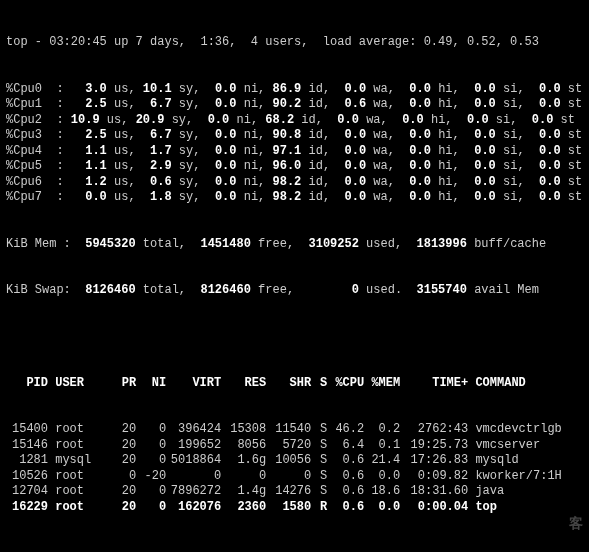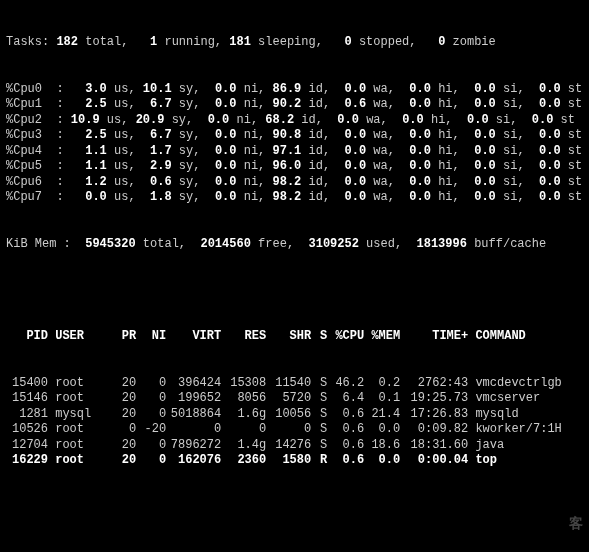--- a/index.html
+++ b/index.html
@@ -8,20 +8,21 @@
   .b{font-weight:bold;color:#fff}
   .hdr{background:#000;color:#fff;font-weight:bold}
   .hdr span{display:inline-block}
   .sel{color:#fff;font-weight:bold}
   .watermark{position:absolute;right:6px;bottom:20px;color:#444;font-size:14px;font-weight:bold;pointer-events:none}
 </style>
 </head>
 <body>
 
 <div class="term">
-  <div id="tasks">Tasks: <span class="b">182</span> total,   <span class="b">1</span> running, <span class="b">181</span> sleeping,   <span class="b">0</span> stopped,   <span class="b">0</span> zombie</div>
+  <div>top - 03:20:45 up 7 days,  1:36,  4 users,  load average: 0.49, 0.52, 0.53</div>
   <div id="cpus"><div>%Cpu0  :  <span class="b"> 3.0</span> us, <span class="b">10.1</span> sy,  <span class="b">0.0</span> ni, <span class="b">86.9</span> id,  <span class="b">0.0</span> wa,  <span class="b">0.0</span> hi,  <span class="b">0.0</span> si,  <span class="b">0.0</span> st</div><div>%Cpu1  :  <span class="b"> 2.5</span> us, <span class="b"> 6.7</span> sy,  <span class="b">0.0</span> ni, <span class="b">90.2</span> id,  <span class="b">0.6</span> wa,  <span class="b">0.0</span> hi,  <span class="b">0.0</span> si,  <span class="b">0.0</span> st</div><div>%Cpu2  : <span class="b">10.9</span> us, <span class="b">20.9</span> sy,  <span class="b">0.0</span> ni, <span class="b">68.2</span> id,  <span class="b">0.0</span> wa,  <span class="b">0.0</span> hi,  <span class="b">0.0</span> si,  <span class="b">0.0</span> st</div><div>%Cpu3  :  <span class="b"> 2.5</span> us, <span class="b"> 6.7</span> sy,  <span class="b">0.0</span> ni, <span class="b">90.8</span> id,  <span class="b">0.0</span> wa,  <span class="b">0.0</span> hi,  <span class="b">0.0</span> si,  <span class="b">0.0</span> st</div><div>%Cpu4  :  <span class="b"> 1.1</span> us, <span class="b"> 1.7</span> sy,  <span class="b">0.0</span> ni, <span class="b">97.1</span> id,  <span class="b">0.0</span> wa,  <span class="b">0.0</span> hi,  <span class="b">0.0</span> si,  <span class="b">0.0</span> st</div><div>%Cpu5  :  <span class="b"> 1.1</span> us, <span class="b"> 2.9</span> sy,  <span class="b">0.0</span> ni, <span class="b">96.0</span> id,  <span class="b">0.0</span> wa,  <span class="b">0.0</span> hi,  <span class="b">0.0</span> si,  <span class="b">0.0</span> st</div><div>%Cpu6  :  <span class="b"> 1.2</span> us, <span class="b"> 0.6</span> sy,  <span class="b">0.0</span> ni, <span class="b">98.2</span> id,  <span class="b">0.0</span> wa,  <span class="b">0.0</span> hi,  <span class="b">0.0</span> si,  <span class="b">0.0</span> st</div><div>%Cpu7  :  <span class="b"> 0.0</span> us, <span class="b"> 1.8</span> sy,  <span class="b">0.0</span> ni, <span class="b">98.2</span> id,  <span class="b">0.0</span> wa,  <span class="b">0.0</span> hi,  <span class="b">0.0</span> si,  <span class="b">0.0</span> st</div></div>
-  <div id="mem">KiB Mem :  <span class="b">5945320</span> total,  <span class="b">2014560</span> free,  <span class="b">3109252</span> used,  <span class="b">1813996</span> buff/cache</div>
+  <div id="mem">KiB Mem :  <span class="b">5945320</span> total,  <span class="b">1451480</span> free,  <span class="b">3109252</span> used,  <span class="b">1813996</span> buff/cache</div>
+  <div id="swap">KiB Swap:  <span class="b">8126460</span> total,  <span class="b">8126460</span> free,        <span class="b">0</span> used.  <span class="b">3155740</span> avail Mem</div>
   <div style="height:15px"></div>
   <div class="hdr" id="hdr"><span style="display:inline-block;width:42px;text-align:right">PID</span> <span style="display:inline-block;width:45px;text-align:left">USER</span><span style="display:inline-block;width:36px;text-align:right">PR</span><span style="display:inline-block;width:30px;text-align:right">NI</span><span style="display:inline-block;width:55px;text-align:right">VIRT</span><span style="display:inline-block;width:45px;text-align:right">RES</span><span style="display:inline-block;width:45px;text-align:right">SHR</span><span style="display:inline-block;width:16px;text-align:right">S</span><span style="display:inline-block;width:37px;text-align:right">%CPU</span><span style="display:inline-block;width:36px;text-align:right">%MEM</span><span style="display:inline-block;width:68px;text-align:right">TIME+</span> <span style="display:inline-block;width:120px;text-align:left">COMMAND</span></div>
   <div id="procs"><div class=""><span style="display:inline-block;width:42px;text-align:right">15400</span> <span style="display:inline-block;width:45px;text-align:left">root</span><span style="display:inline-block;width:36px;text-align:right">20</span><span style="display:inline-block;width:30px;text-align:right">0</span><span style="display:inline-block;width:55px;text-align:right">396424</span><span style="display:inline-block;width:45px;text-align:right">15308</span><span style="display:inline-block;width:45px;text-align:right">11540</span><span style="display:inline-block;width:16px;text-align:right">S</span><span style="display:inline-block;width:37px;text-align:right">46.2</span><span style="display:inline-block;width:36px;text-align:right">0.2</span><span style="display:inline-block;width:68px;text-align:right">2762:43</span> <span style="display:inline-block;width:120px;text-align:left">vmcdevctrlgb</span></div><div class=""><span style="display:inline-block;width:42px;text-align:right">15146</span> <span style="display:inline-block;width:45px;text-align:left">root</span><span style="display:inline-block;width:36px;text-align:right">20</span><span style="display:inline-block;width:30px;text-align:right">0</span><span style="display:inline-block;width:55px;text-align:right">199652</span><span style="display:inline-block;width:45px;text-align:right">8056</span><span style="display:inline-block;width:45px;text-align:right">5720</span><span style="display:inline-block;width:16px;text-align:right">S</span><span style="display:inline-block;width:37px;text-align:right">6.4</span><span style="display:inline-block;width:36px;text-align:right">0.1</span><span style="display:inline-block;width:68px;text-align:right">19:25.73</span> <span style="display:inline-block;width:120px;text-align:left">vmcserver</span></div><div class=""><span style="display:inline-block;width:42px;text-align:right">1281</span> <span style="display:inline-block;width:45px;text-align:left">mysql</span><span style="display:inline-block;width:36px;text-align:right">20</span><span style="display:inline-block;width:30px;text-align:right">0</span><span style="display:inline-block;width:55px;text-align:right">5018864</span><span style="display:inline-block;width:45px;text-align:right">1.6g</span><span style="display:inline-block;width:45px;text-align:right">10056</span><span style="display:inline-block;width:16px;text-align:right">S</span><span style="display:inline-block;width:37px;text-align:right">0.6</span><span style="display:inline-block;width:36px;text-align:right">21.4</span><span style="display:inline-block;width:68px;text-align:right">17:26.83</span> <span style="display:inline-block;width:120px;text-align:left">mysqld</span></div><div class=""><span style="display:inline-block;width:42px;text-align:right">10526</span> <span style="display:inline-block;width:45px;text-align:left">root</span><span style="display:inline-block;width:36px;text-align:right">0</span><span style="display:inline-block;width:30px;text-align:right">-20</span><span style="display:inline-block;width:55px;text-align:right">0</span><span style="display:inline-block;width:45px;text-align:right">0</span><span style="display:inline-block;width:45px;text-align:right">0</span><span style="display:inline-block;width:16px;text-align:right">S</span><span style="display:inline-block;width:37px;text-align:right">0.6</span><span style="display:inline-block;width:36px;text-align:right">0.0</span><span style="display:inline-block;width:68px;text-align:right">0:09.82</span> <span style="display:inline-block;width:120px;text-align:left">kworker/7:1H</span></div><div class=""><span style="display:inline-block;width:42px;text-align:right">12704</span> <span style="display:inline-block;width:45px;text-align:left">root</span><span style="display:inline-block;width:36px;text-align:right">20</span><span style="display:inline-block;width:30px;text-align:right">0</span><span style="display:inline-block;width:55px;text-align:right">7896272</span><span style="display:inline-block;width:45px;text-align:right">1.4g</span><span style="display:inline-block;width:45px;text-align:right">14276</span><span style="display:inline-block;width:16px;text-align:right">S</span><span style="display:inline-block;width:37px;text-align:right">0.6</span><span style="display:inline-block;width:36px;text-align:right">18.6</span><span style="display:inline-block;width:68px;text-align:right">18:31.60</span> <span style="display:inline-block;width:120px;text-align:left">java</span></div><div class="sel"><span style="display:inline-block;width:42px;text-align:right">16229</span> <span style="display:inline-block;width:45px;text-align:left">root</span><span style="display:inline-block;width:36px;text-align:right">20</span><span style="display:inline-block;width:30px;text-align:right">0</span><span style="display:inline-block;width:55px;text-align:right">162076</span><span style="display:inline-block;width:45px;text-align:right">2360</span><span style="display:inline-block;width:45px;text-align:right">1580</span><span style="display:inline-block;width:16px;text-align:right">R</span><span style="display:inline-block;width:37px;text-align:right">0.6</span><span style="display:inline-block;width:36px;text-align:right">0.0</span><span style="display:inline-block;width:68px;text-align:right">0:00.04</span> <span style="display:inline-block;width:120px;text-align:left">top</span></div></div>
 </div>
 <div class="watermark">客</div>
 
 </body></html>

